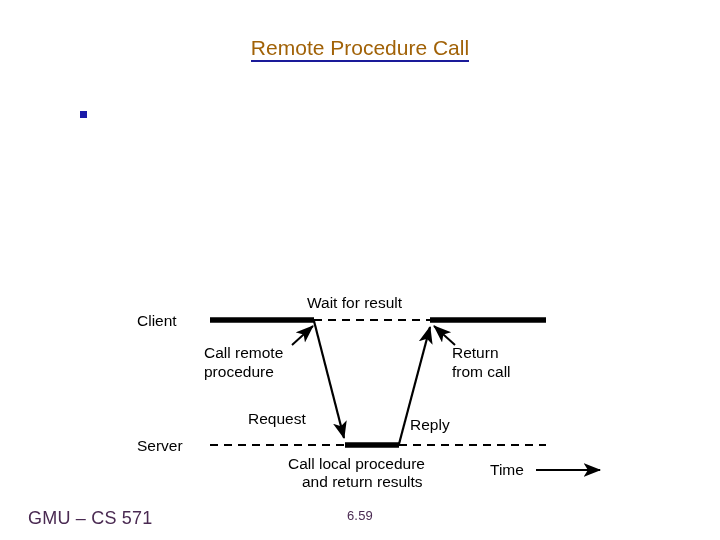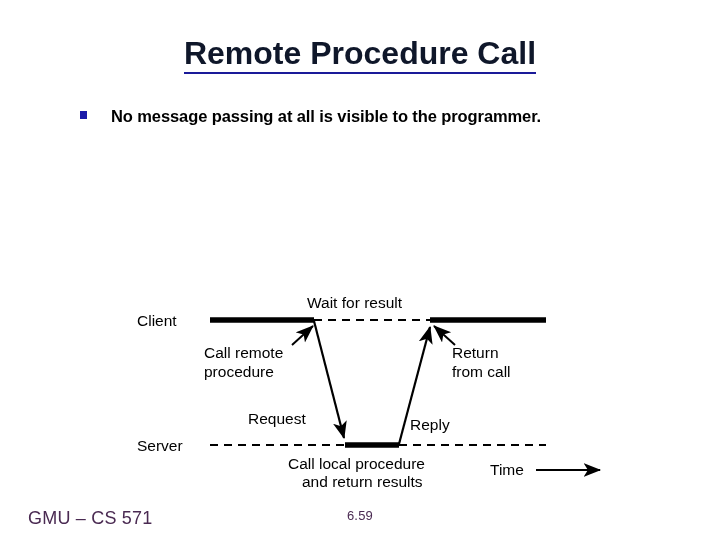--- a/index.html
+++ b/index.html
@@ -23,23 +23,23 @@
     background: #ffffff;
   }
 
   
   #title {
     position: absolute;
     left: 0;
     top: 36px;
     width: 720px;
     text-align: center;
-    font-size: 32px;
-    font-weight: bold;
-    color: #0f172a;
+    font-size: 21px;
+    font-weight: normal;
+    color: #a16207;
     letter-spacing: 0px;
     line-height: 1.1;
   }
   #title .tx {
     display: inline-block;
     border-bottom: 2px solid #1a1a99;
     padding-bottom: 1px;
   }
 
   
@@ -113,24 +113,20 @@
 <div id="slide">
 
   <div id="title">
     <span class="tx">Remote Procedure Call</span>
   </div>
 
   <div id="bullets">
     <div class="bullet-row">
       <span class="bullet-mark"></span>
     </div>
-    <div class="bullet-row">
-      <span class="bullet-mark"></span>
-      <span>No message passing at all is visible to the programmer.</span>
-    </div>
   </div>
 
   <div id="diagram">
     <svg width="720" height="540" viewBox="0 0 720 540" xmlns="http://www.w3.org/2000/svg">
       <defs>
         <marker id="arrowBig" markerWidth="9" markerHeight="9" refX="7.5" refY="3.2" orient="auto" markerUnits="strokeWidth">
           <path d="M0,0 L8,3.2 L0,6.4 L2,3.2 z" fill="#000000"></path>
         </marker>
         <marker id="arrowThin" markerWidth="10" markerHeight="10" refX="8.5" refY="3.4" orient="auto" markerUnits="strokeWidth">
           <path d="M0,0 L9,3.4 L0,6.8 L2.2,3.4 z" fill="#000000"></path>

